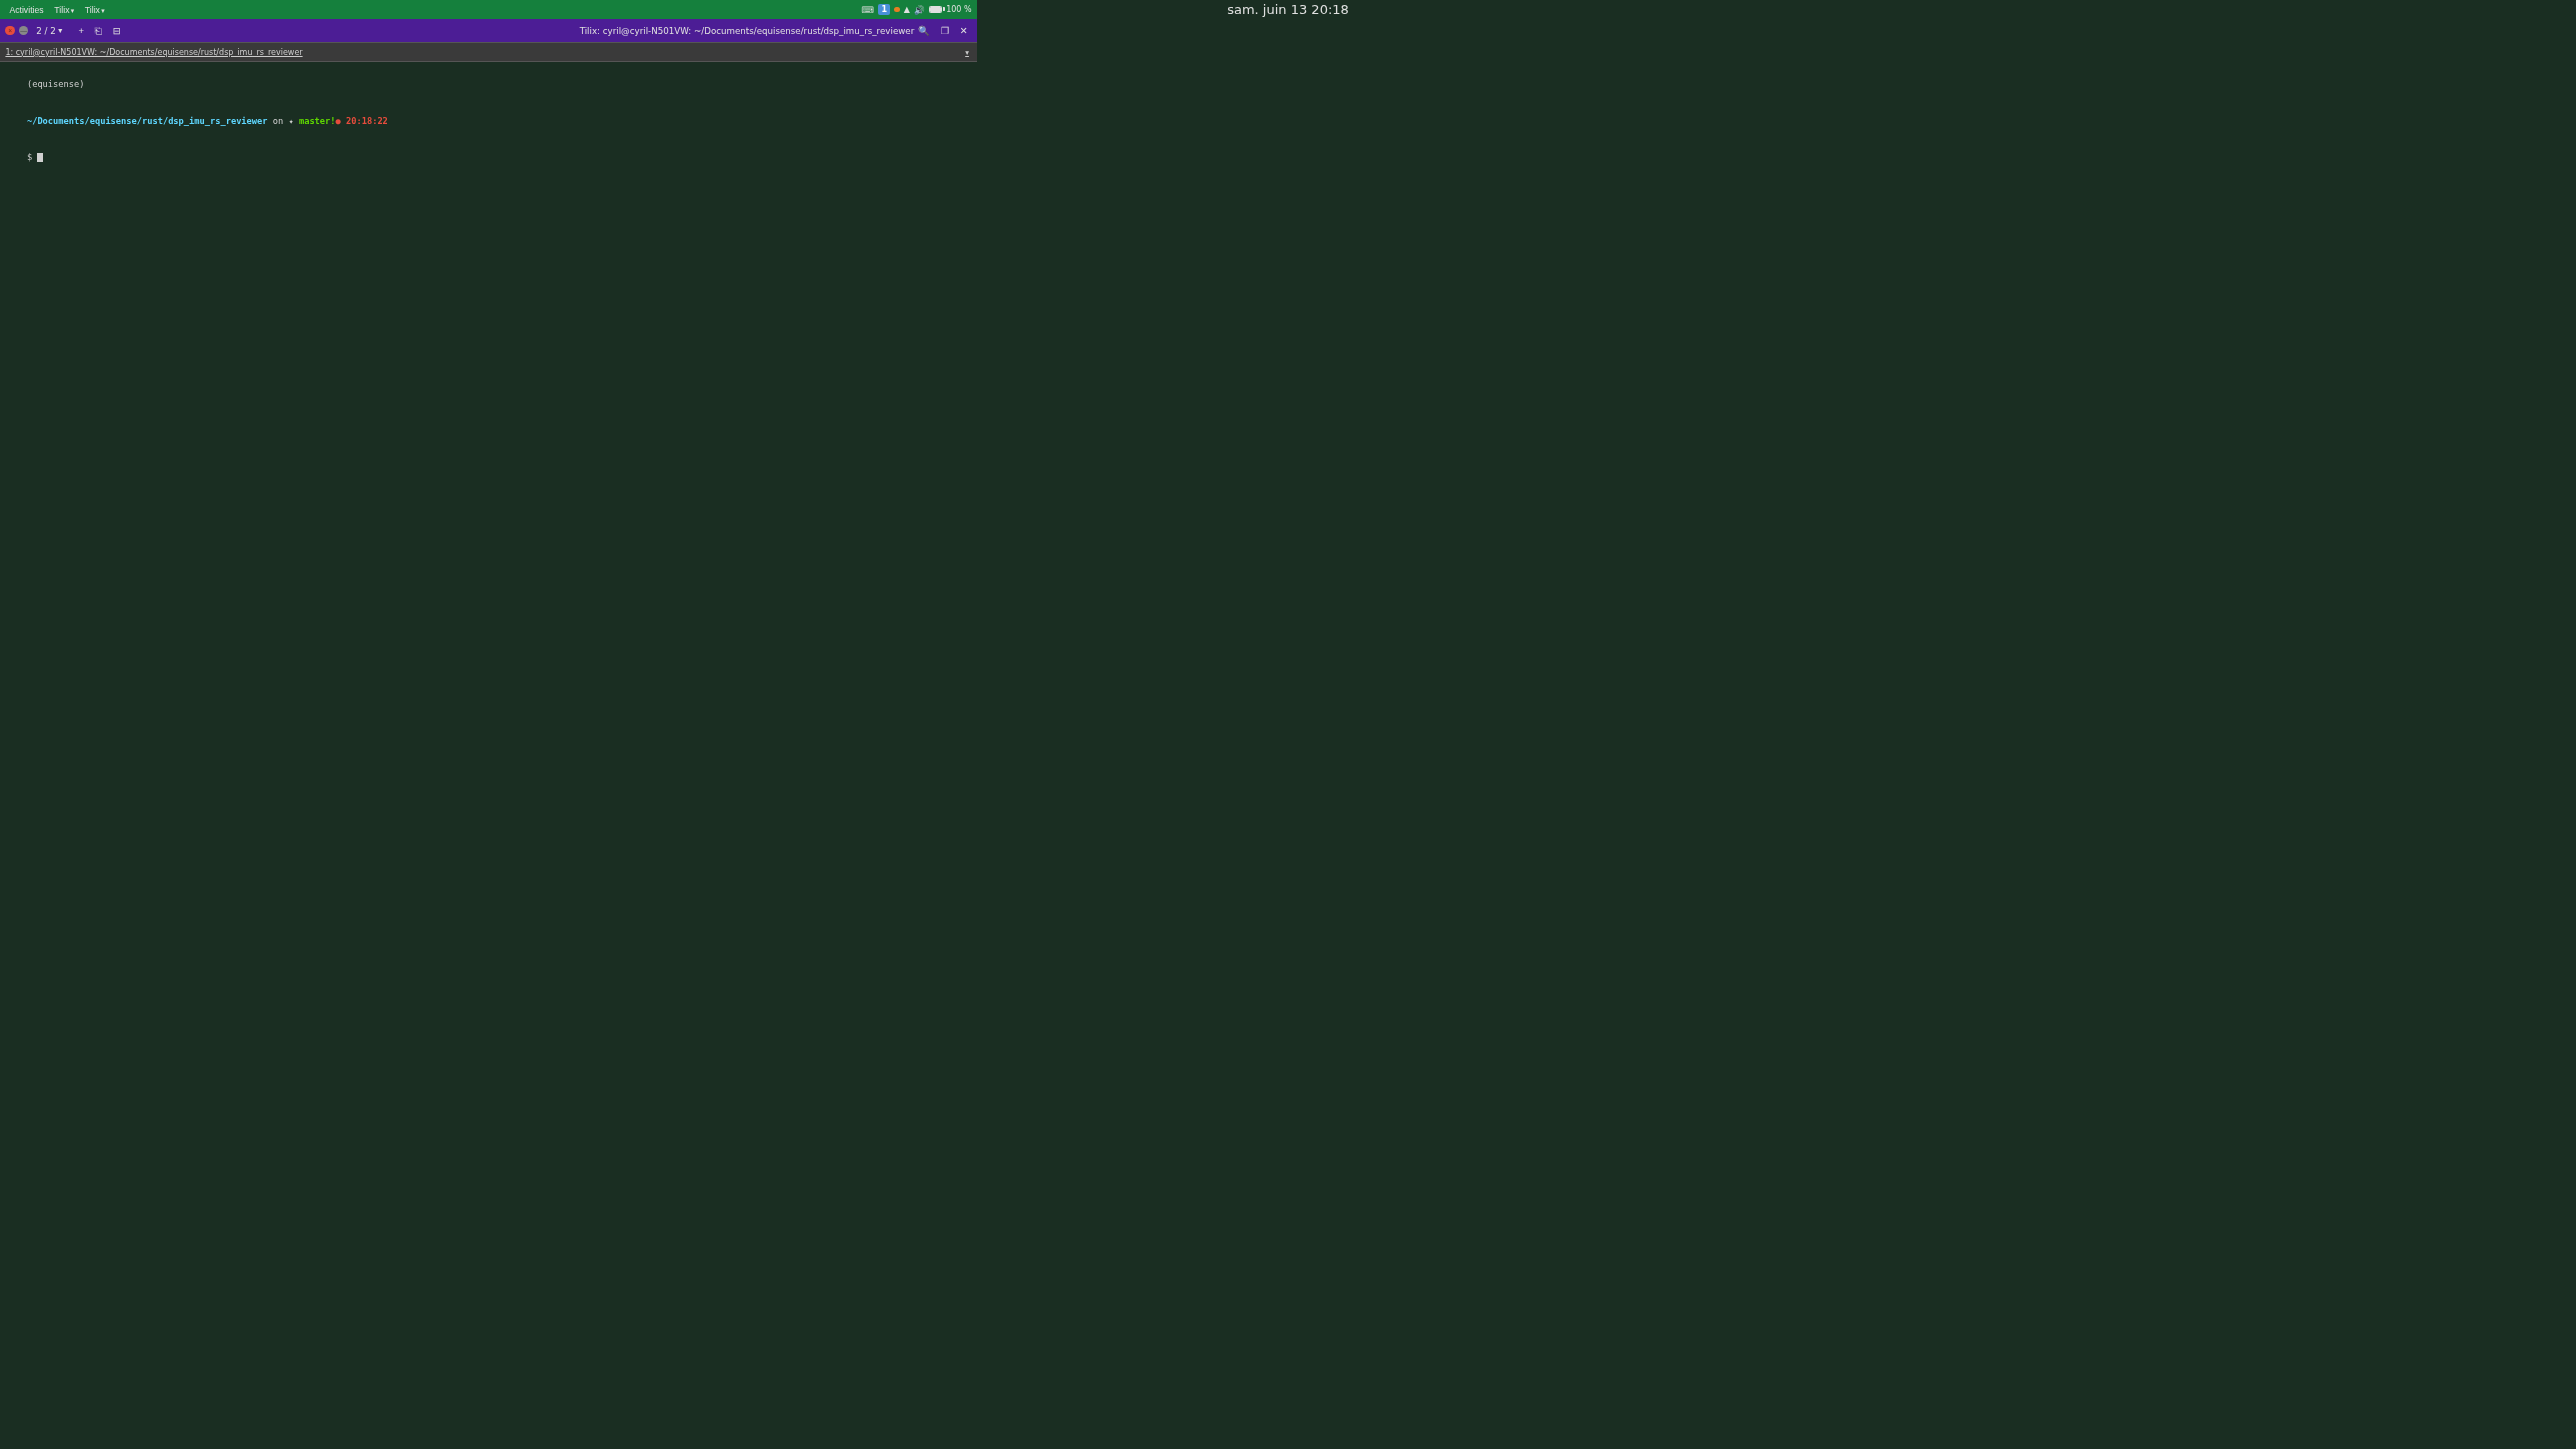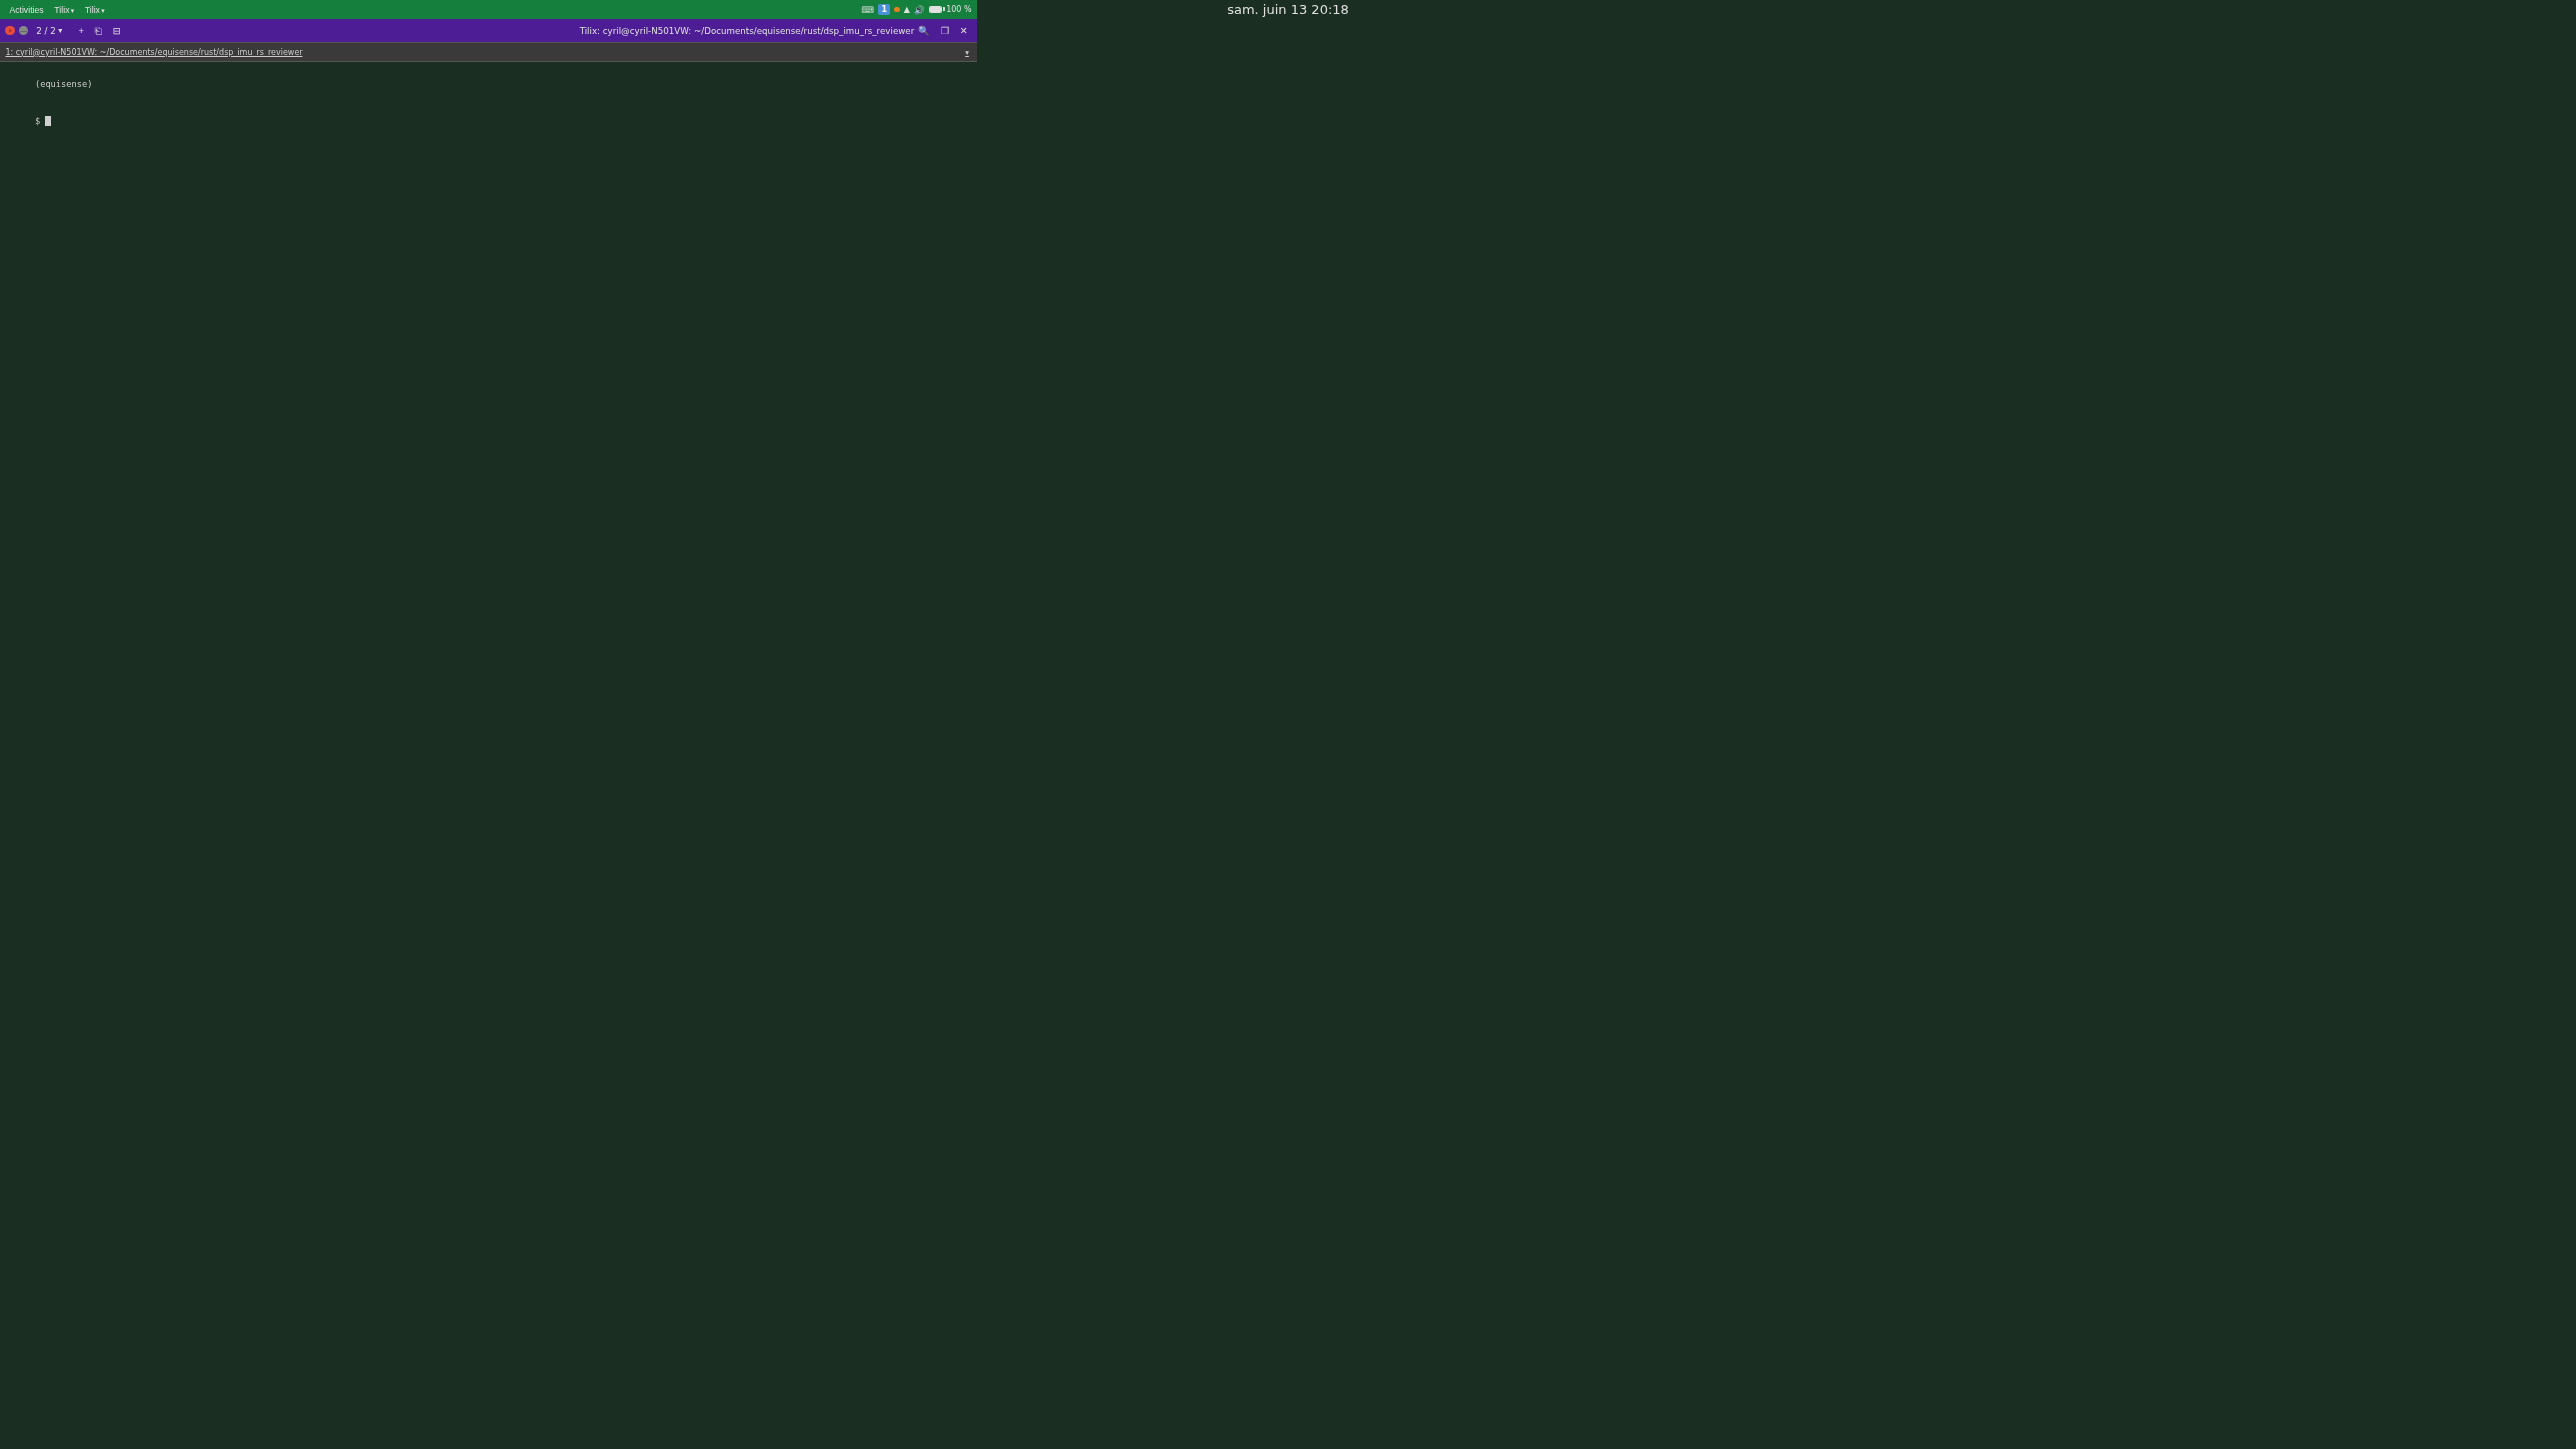--- a/index.html
+++ b/index.html
@@ -216,21 +216,21 @@
       margin-left: 2.7px;
       padding: 1.3px 2.7px;
     }
 
     
     #terminal {
       background: #1a2e22;
       color: #d0d0d0;
       font-family: 'DejaVu Sans Mono', 'Liberation Mono', 'Courier New', monospace;
       font-size: 8.7px;
-      padding: 4px 14px;
+      padding: 4px 6px;
       height: calc(100% - 62px);
       overflow-y: auto;
       line-height: 1.4;
     }
 
     .term-line {
       white-space: pre;
     }
 
     .term-env {
@@ -378,16 +378,19 @@
 <div id="path-bar">
   <span id="path-text">1: cyril@cyril-N501VW: ~/Documents/equisense/rust/dsp_imu_rs_reviewer</span>
   <button class="path-dropdown-btn">▾</button>
 </div>
 
 <div id="terminal">
   <div class="term-line">
     <span class="term-env">(equisense)</span>
   </div>
   <div class="term-line">
+    <span class="term-path">~/Documents/equisense/rust/dsp_imu_rs_reviewer</span><span class="term-on"> on </span><span class="term-branch-icon">✦</span><span class="term-branch"> master!</span><span class="term-dot">●</span><span class="term-time"> 20:18:22</span>
+  </div>
+  <div class="term-line">
     <span class="term-prompt">$ </span><span class="term-cursor"></span>
   </div>
 </div>
 
 
 </body></html>

